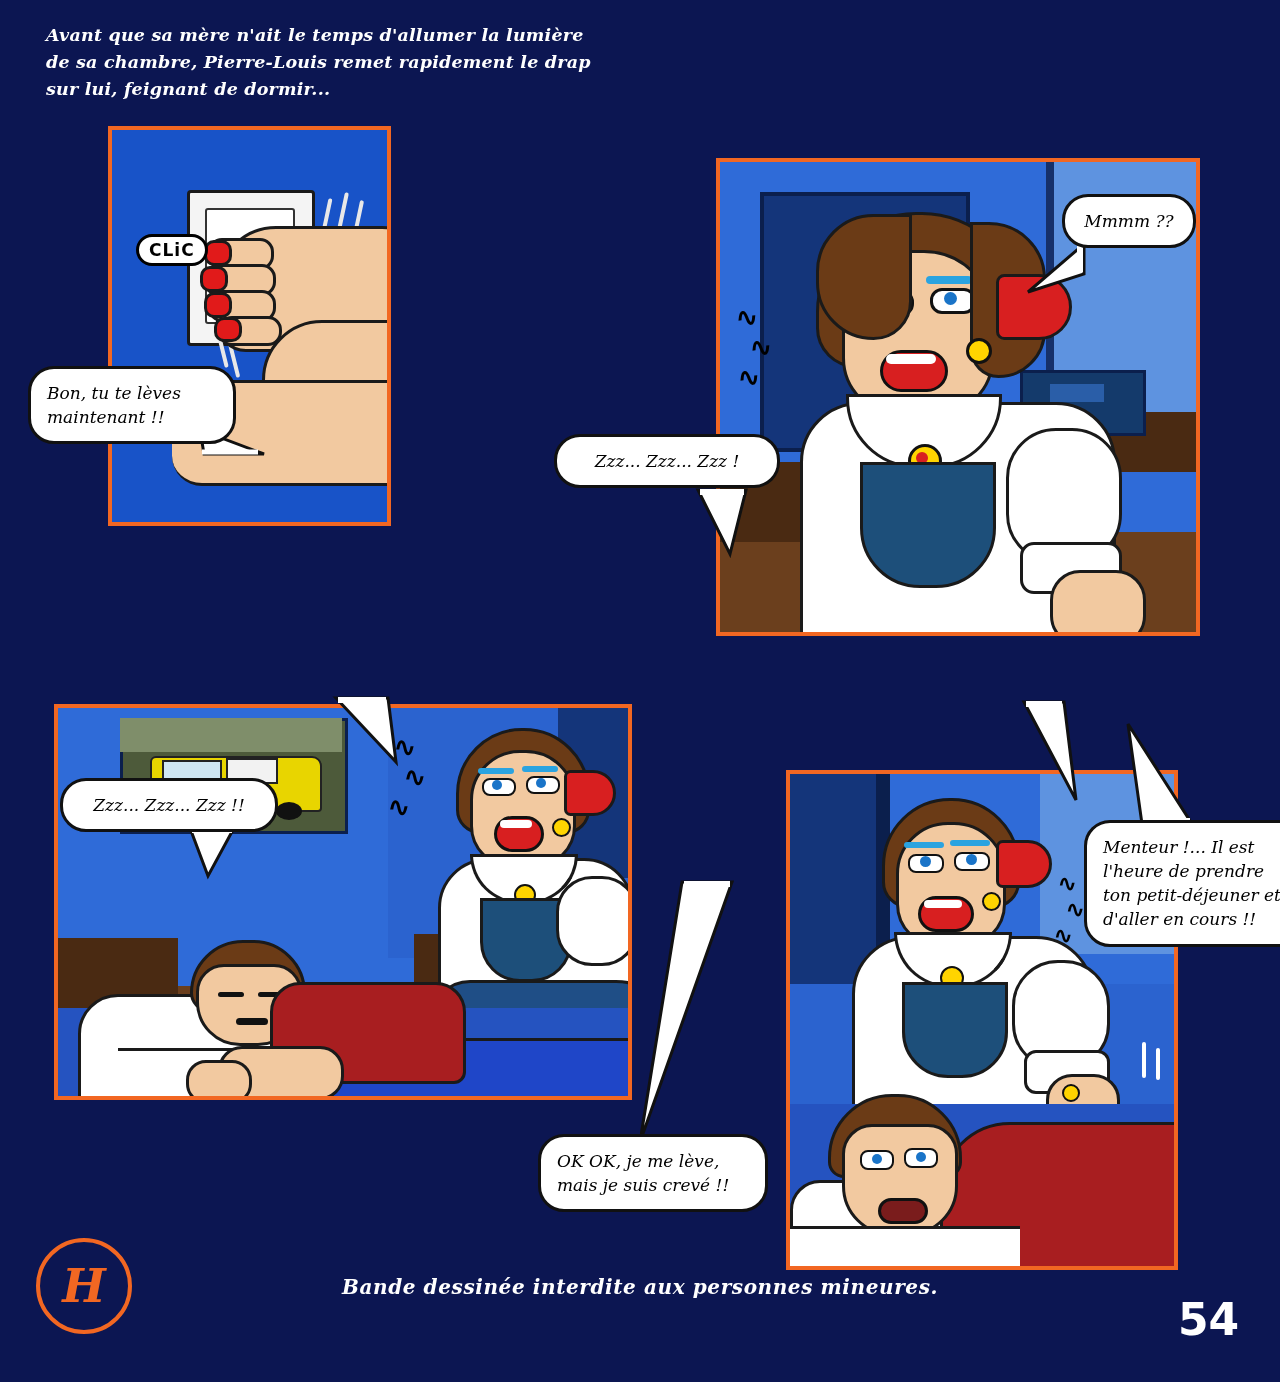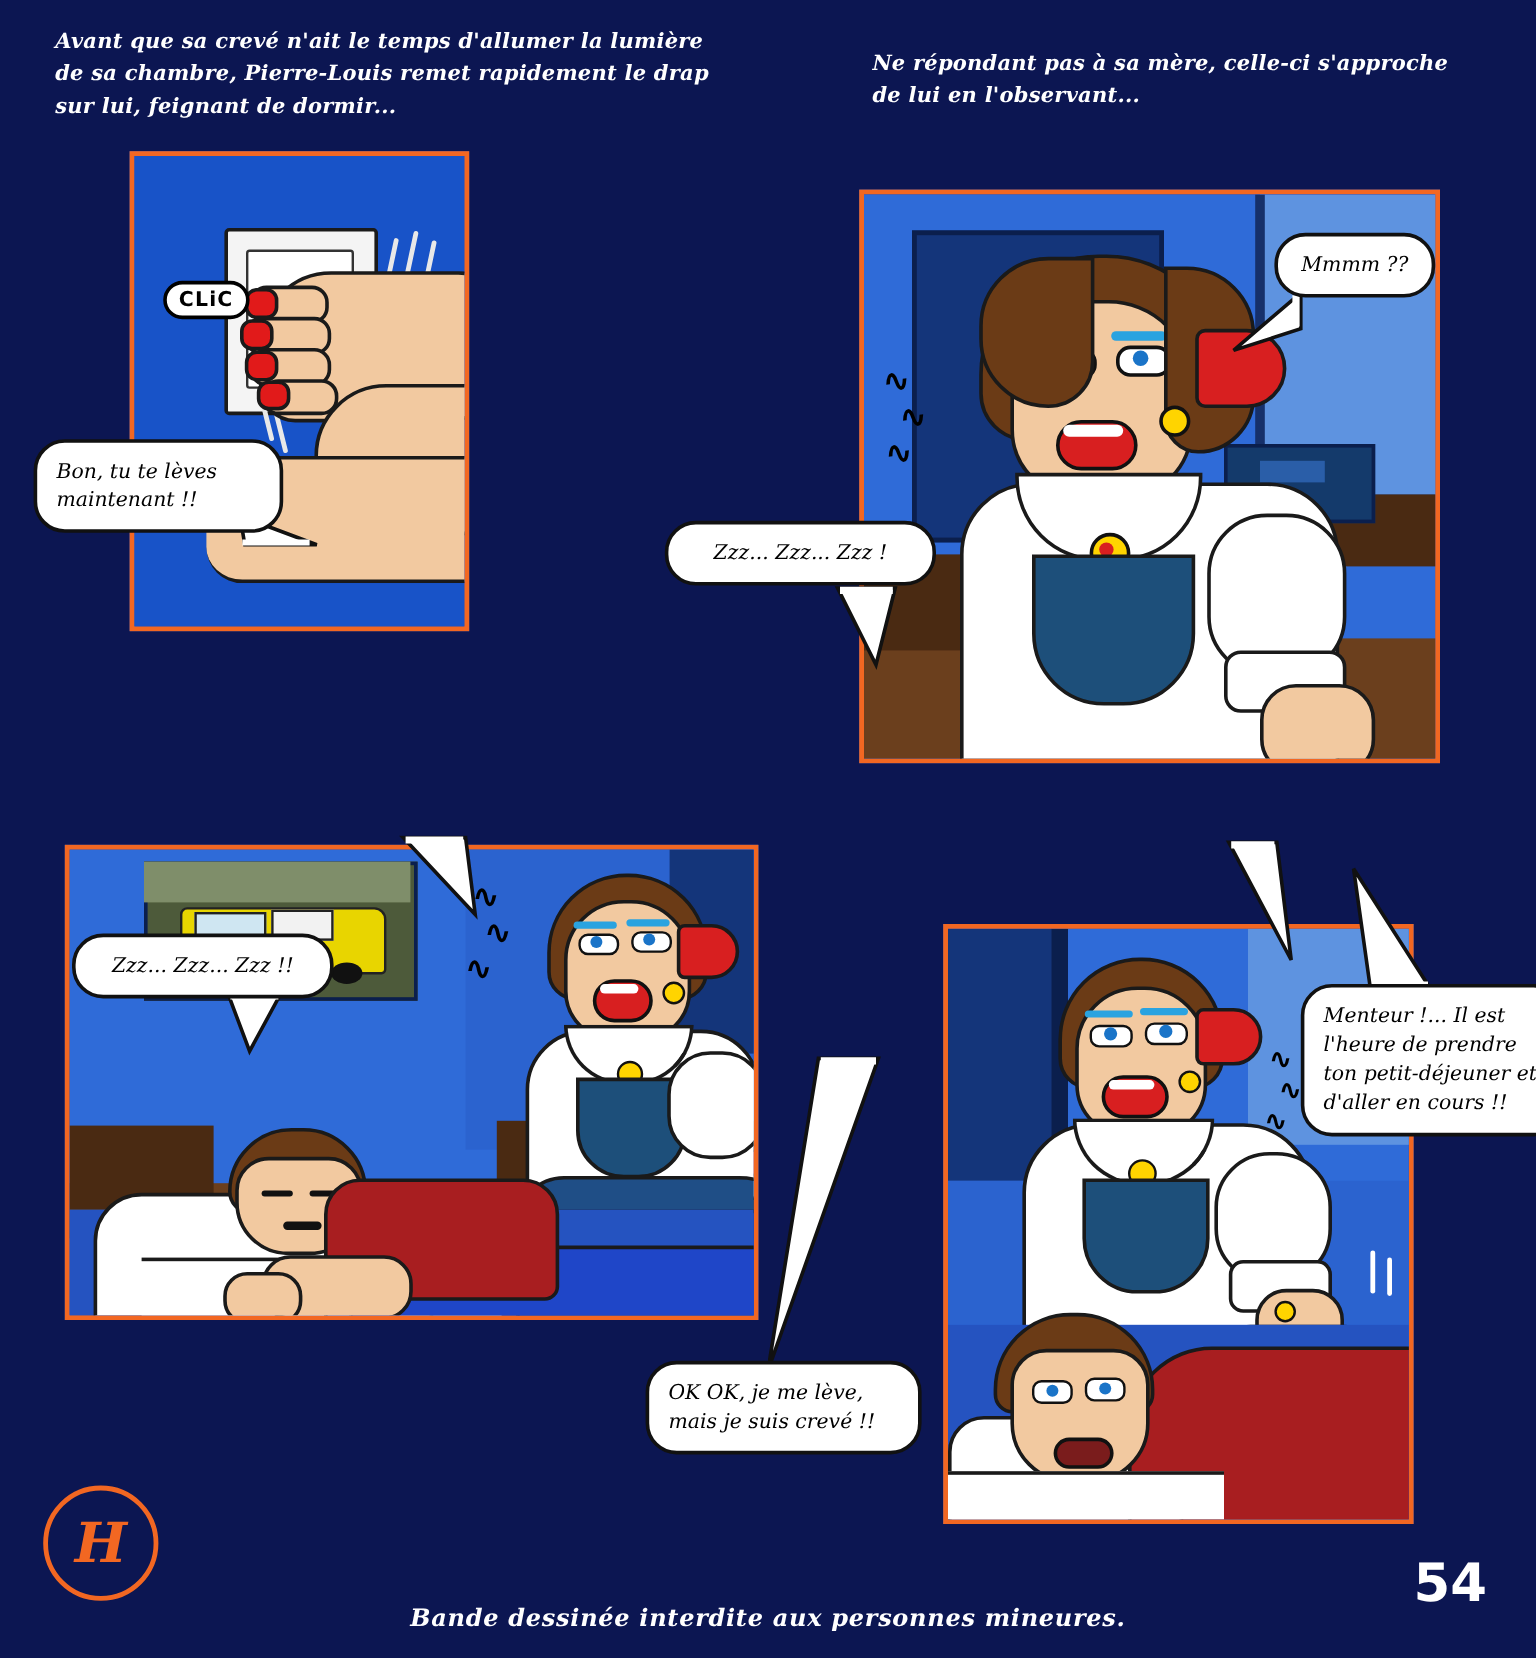--- a/index.html
+++ b/index.html
@@ -114,23 +114,22 @@
   .zz{
     position:absolute;color:#000;font-weight:700;
     font-family:"DejaVu Serif", serif;font-size:26px;
   }
 </style>
 </head>
 <body>
 
 <div class="page">
 
-  <div class="caption" style="left:46px;top:22px;width:560px;">Avant que sa crevé n'ait le temps d'allumer la lumière de sa chambre, Pierre-Louis remet rapidement le drap sur lui, feignant de dormir...</div>
-
-  <div class="caption" style="left:727px;top:40px;width:500px;">Ne répondant pas à sa mère, celle-ci s'approche de lui en l'observant...</div>
+  <div class="caption" style="left:46px;top:22px;width:560px;">Avant que sa mère n'ait le temps d'allumer la lumière de sa chambre, Pierre-Louis remet rapidement le drap sur lui, feignant de dormir...</div>
+
 
   <div class="panel" style="left:108px;top:126px;width:283px;height:400px;">
     <div class="fill" style="left:0;top:0;width:100%;height:100%;background:#1853c8;"></div>
 
     <div class="fill" style="left:75px;top:60px;width:122px;height:150px;background:#f4f4f4;border:3px solid #1a1a1a;border-radius:4px;"></div>
     <div class="fill" style="left:93px;top:78px;width:86px;height:112px;background:#ffffff;border:2px solid #333;border-radius:3px;"></div>
 
     <div class="fill" style="left:212px;top:68px;width:4px;height:44px;background:#e8e8e8;border-radius:3px;transform:rotate(12deg);"></div>
     <div class="fill" style="left:228px;top:62px;width:4px;height:48px;background:#e8e8e8;border-radius:3px;transform:rotate(12deg);"></div>
     <div class="fill" style="left:244px;top:70px;width:4px;height:40px;background:#e8e8e8;border-radius:3px;transform:rotate(12deg);"></div>
@@ -363,17 +362,17 @@
     <polygon points="22,104 72,104 8,4" fill="#ffffff" stroke="#111" stroke-width="3"></polygon>
     <line x1="24" y1="101" x2="70" y2="101" stroke="#ffffff" stroke-width="6"></line>
   </svg>
 
   <div class="balloon" style="left:538px;top:1134px;width:230px;">OK OK, je me lève, mais je suis crevé !!</div>
 
   <div class="logo" style="left:36px;top:1238px;">
     <span>H</span>
   </div>
 
-  <div class="footer-text" style="top:1336px;">Bande dessinée interdite aux personnes mineures.</div>
+  <div class="footer-text" style="top:1275px;">Bande dessinée interdite aux personnes mineures.</div>
 
   <div class="page-number" style="left:1178px;top:1294px;">54</div>
 
 </div>
 
 </body></html>

